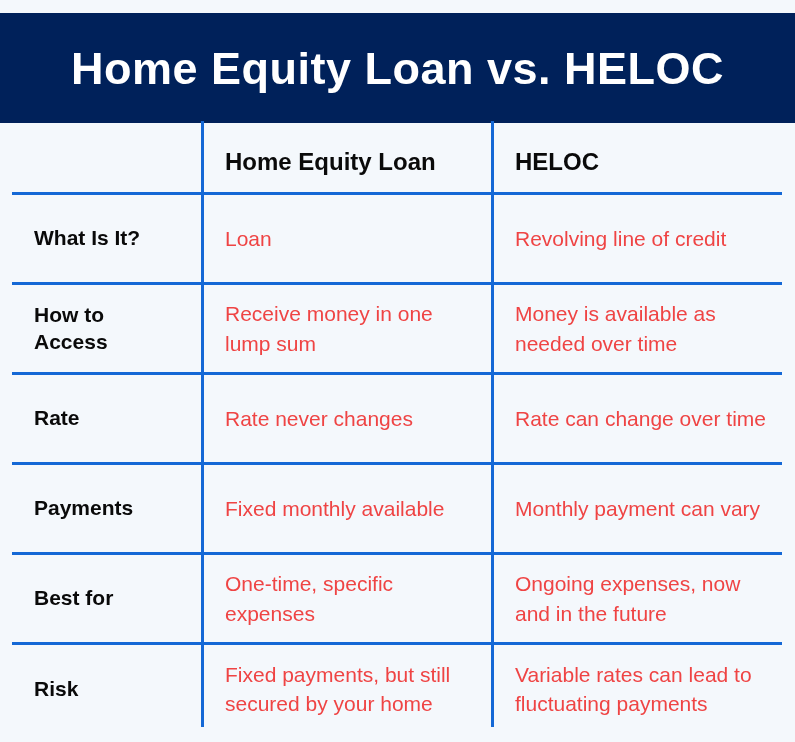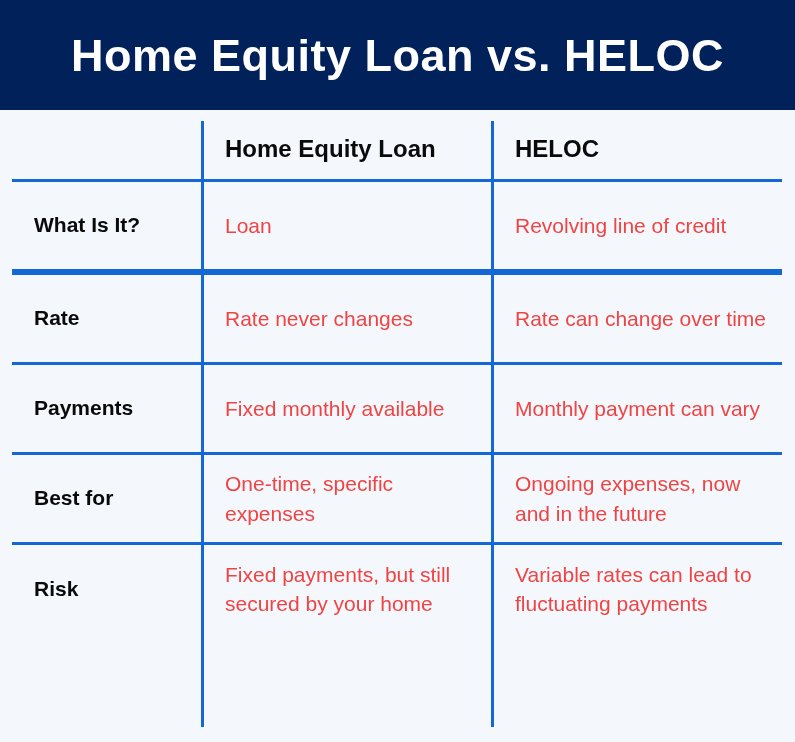--- a/index.html
+++ b/index.html
@@ -16,20 +16,21 @@
     font-family: "Liberation Sans", sans-serif;
   }
 
   
   .banner {
     height: 110px;
     background: #00215a;
     display: flex;
     align-items: center;
     justify-content: center;
+    margin-top: 13px;
   }
   .banner h1 {
     margin: 0;
     padding-top: 2px;
     color: #ffffff;
     font-size: 45px;
     font-weight: 700;
     letter-spacing: 0.5px;
     white-space: nowrap;
   }
@@ -107,20 +108,28 @@
   <div class="hline"></div>
 
   <div class="row row-body">
     <div class="label-cell">What Is It?</div>
     <div class="value-cell col2">Loan</div>
     <div class="value-cell col3">Revolving line of credit</div>
   </div>
 
   <div class="hline"></div>
 
+  <div class="row row-body">
+    <div class="label-cell">How to
+Access</div>
+    <div class="value-cell col2">Receive money in one
+lump sum</div>
+    <div class="value-cell col3">Money is available as
+needed over time</div>
+  </div>
 
   <div class="hline"></div>
 
   <div class="row row-body">
     <div class="label-cell">Rate</div>
     <div class="value-cell col2">Rate never changes</div>
     <div class="value-cell col3">Rate can change over time</div>
   </div>
 
   <div class="hline"></div>

